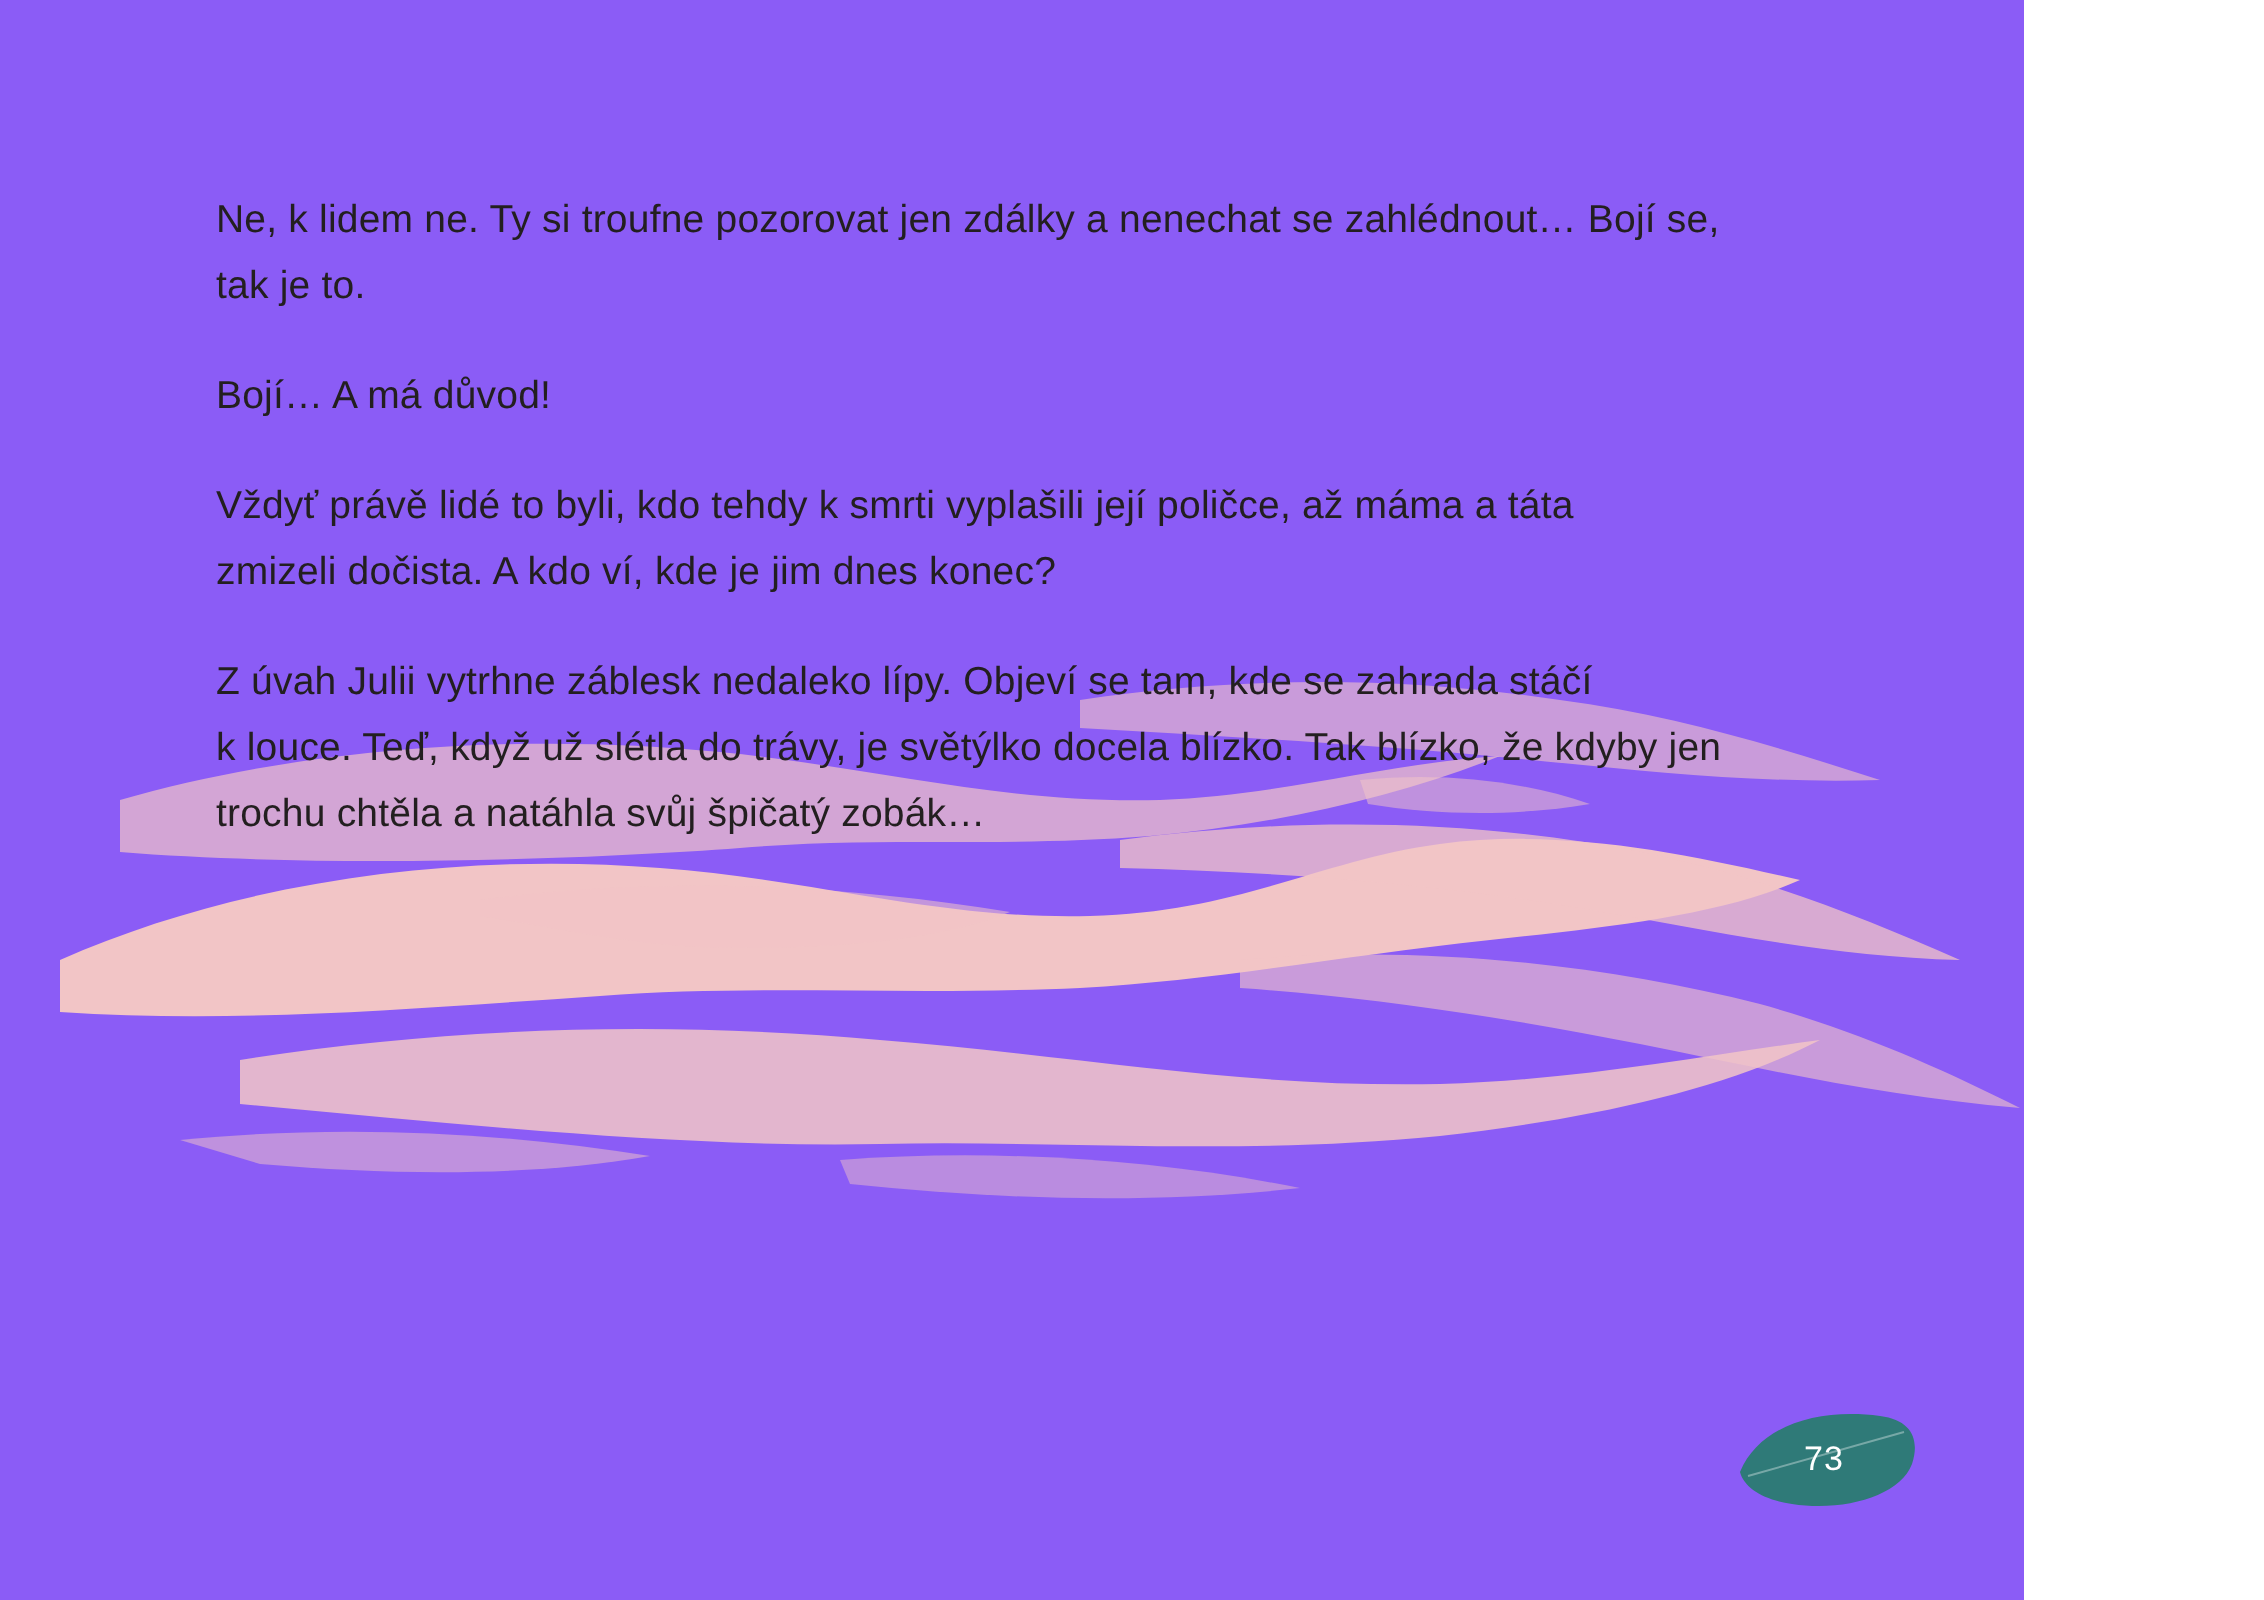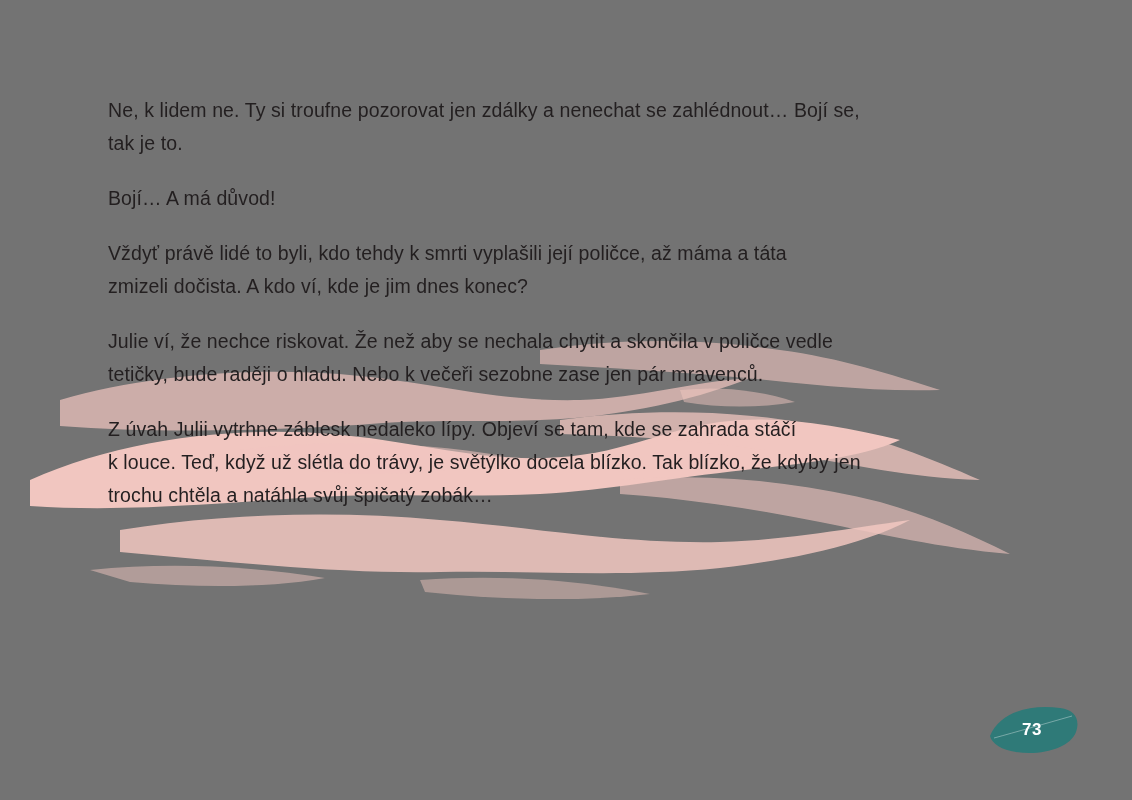--- a/index.html
+++ b/index.html
@@ -9,23 +9,23 @@
   body {
     width: 1132px;
     height: 800px;
     background: #ffffff;
     font-family: "Liberation Sans", sans-serif;
     overflow: hidden;
   }
 
   .page {
     position: relative;
-    width: 1132px;
+    width: 1012px;
     height: 800px;
-    background: #737373;
+    background: #8b5cf6;
     overflow: hidden;
   }
 
   
   .brush-layer {
     position: absolute;
     left: 0;
     top: 330px;
     width: 1132px;
     height: 330px;
@@ -73,21 +73,21 @@
     position: absolute;
     left: 0;
     top: 0;
     width: 96px;
     height: 56px;
     display: flex;
     align-items: center;
     justify-content: center;
     color: #ffffff;
     font-size: 17px;
-    font-weight: bold;
+    font-weight: normal;
     letter-spacing: 0.5px;
   }
 </style>
 </head>
 <body>
 
 <div class="page">
 
   <div class="brush-layer">
     <svg viewBox="0 0 1132 330" width="1132" height="330" xmlns="http://www.w3.org/2000/svg" aria-hidden="true">
@@ -105,22 +105,20 @@
       </g>
     </svg>
   </div>
 
   <div class="content">
     <p class="para">Ne, k lidem ne. Ty si troufne pozorovat jen zdálky a nenechat se zahlédnout… Bojí se,
 tak je to.</p>
     <p class="para">Bojí… A má důvod!</p>
     <p class="para">Vždyť právě lidé to byli, kdo tehdy k smrti vyplašili její poličce, až máma a táta
 zmizeli dočista. A kdo ví, kde je jim dnes konec?</p>
-    <p class="para">Julie ví, že nechce riskovat. Že než aby se nechala chytit a skončila v poličce vedle
-tetičky, bude raději o hladu. Nebo k večeři sezobne zase jen pár mravenců.</p>
     <p class="para">Z úvah Julii vytrhne záblesk nedaleko lípy. Objeví se tam, kde se zahrada stáčí
 k louce. Teď, když už slétla do trávy, je světýlko docela blízko. Tak blízko, že kdyby jen
 trochu chtěla a natáhla svůj špičatý zobák…</p>
   </div>
 
   <div class="leaf-badge">
     <svg viewBox="0 0 96 56" xmlns="http://www.w3.org/2000/svg" aria-hidden="true">
       <path d="M6,34 C16,10 46,2 76,6 C92,8 96,18 92,30 C86,46 58,54 32,50 C18,48 8,42 6,34 Z" fill="#2f7a78"></path>
       <path d="M10,36 C32,30 60,22 88,14" stroke="#ffffff" stroke-width="1" fill="none" opacity="0.35"></path>
     </svg>

